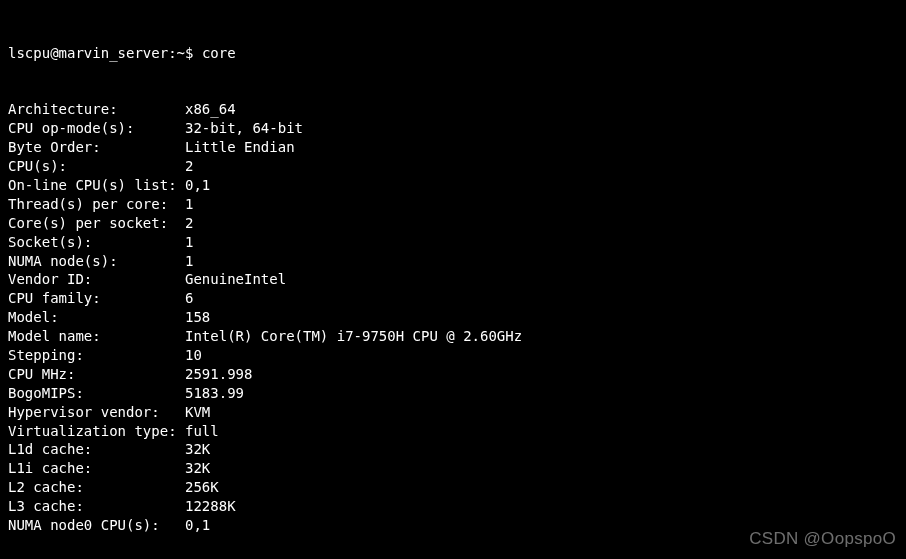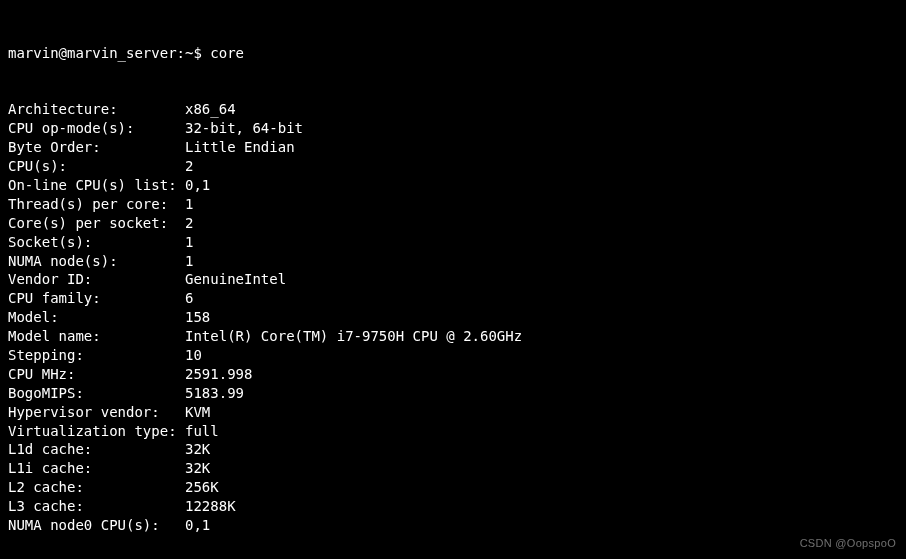--- a/index.html
+++ b/index.html
@@ -19,27 +19,27 @@
     white-space: pre;
   }
   .prompt .user { color: #fff; }
   .row { white-space: pre; }
   .watermark {
     position: absolute;
     right: 10px;
     bottom: 8px;
     color: rgba(200,200,200,0.55);
     font-family: Arial, sans-serif;
-    font-size: 11px;
+    font-size: 17px;
     letter-spacing: 0.3px;
     pointer-events: none;
   }
 </style>
 </head>
 <body>
 
 <div class="terminal">
-  <div class="prompt row"><span class="user">marvin@marvin_server</span>:<span>~</span><span>$</span> <span>core</span></div>
+  <div class="prompt row"><span class="user">lscpu@marvin_server</span>:<span>~</span><span>$</span> <span>core</span></div>
   <div id="rows"><div class="row">Architecture:        x86_64</div><div class="row">CPU op-mode(s):      32-bit, 64-bit</div><div class="row">Byte Order:          Little Endian</div><div class="row">CPU(s):              2</div><div class="row">On-line CPU(s) list: 0,1</div><div class="row">Thread(s) per core:  1</div><div class="row">Core(s) per socket:  2</div><div class="row">Socket(s):           1</div><div class="row">NUMA node(s):        1</div><div class="row">Vendor ID:           GenuineIntel</div><div class="row">CPU family:          6</div><div class="row">Model:               158</div><div class="row">Model name:          Intel(R) Core(TM) i7-9750H CPU @ 2.60GHz</div><div class="row">Stepping:            10</div><div class="row">CPU MHz:             2591.998</div><div class="row">BogoMIPS:            5183.99</div><div class="row">Hypervisor vendor:   KVM</div><div class="row">Virtualization type: full</div><div class="row">L1d cache:           32K</div><div class="row">L1i cache:           32K</div><div class="row">L2 cache:            256K</div><div class="row">L3 cache:            12288K</div><div class="row">NUMA node0 CPU(s):   0,1</div></div>
   
 </div>
 
 <div class="watermark">CSDN @OopspoO</div>
 
 </body></html>

